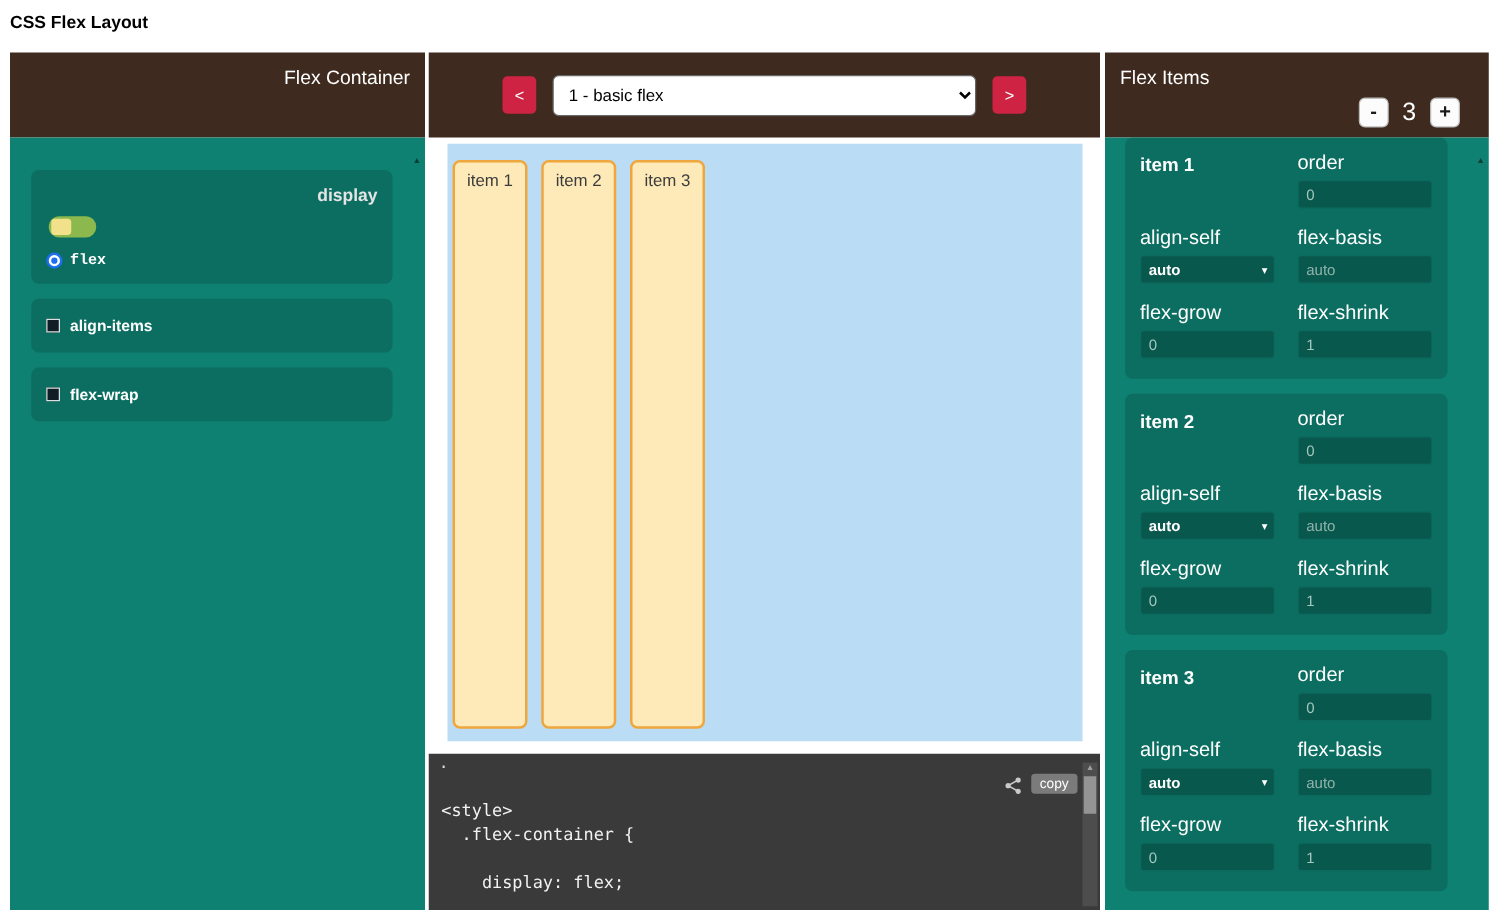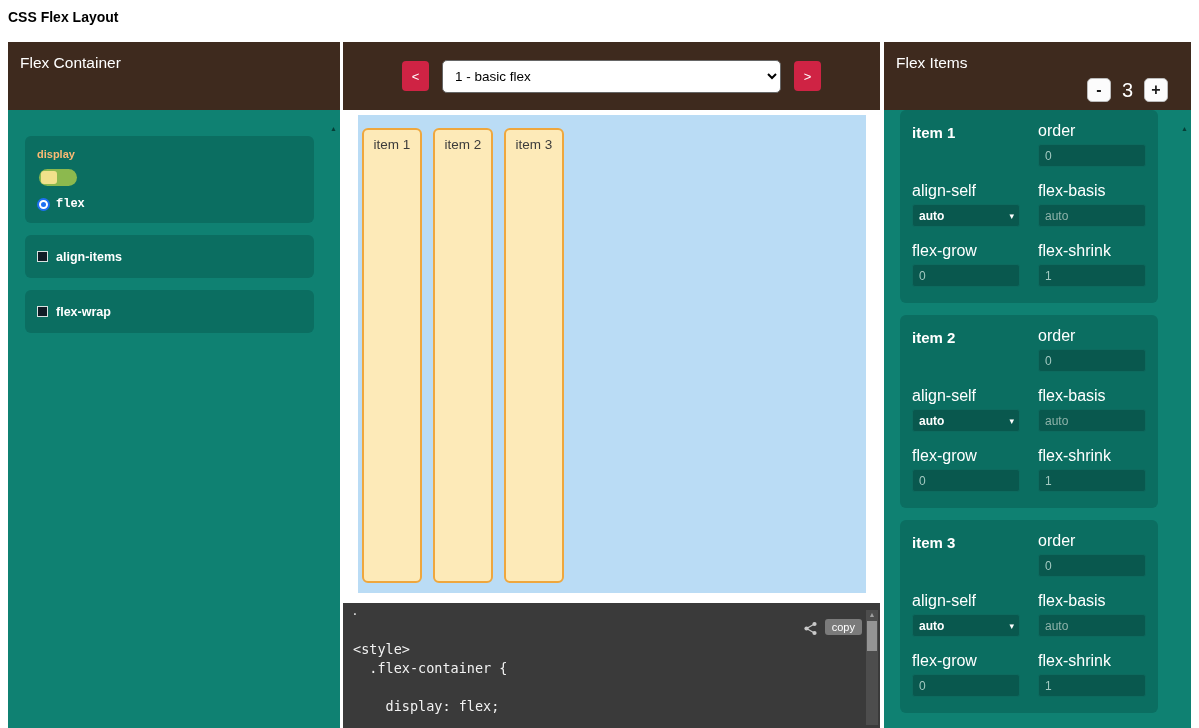--- a/index.html
+++ b/index.html
@@ -13,32 +13,32 @@
     --cream:#fdeab8;
     --orange:#efa73d;
   }
   *{box-sizing:border-box;margin:0;padding:0;}
   html,body{width:1199px;height:728px;}
   body{position:relative;background:#fff;font-family:"Liberation Sans",sans-serif;overflow:hidden;}
 
   .page-title{position:absolute;left:8px;top:9px;font-size:14px;font-weight:bold;color:#000;}
 
   .panel{position:absolute;}
-  #left{left:8px;top:42px;width:332px;height:686px;}
+  #left{left:8px;top:42px;width:332px;height:686px;text-align:right;}
   #right{left:884px;top:42px;width:307px;height:686px;}
   .panel-header{height:68px;background:var(--brown);color:#fff;font-size:15.5px;padding:12px;position:relative;}
   .panel-body{position:absolute;top:68px;left:0;right:0;bottom:0;background:var(--teal);overflow:hidden;}
 
   .scroll-up{position:absolute;top:8px;right:3px;line-height:1;cursor:pointer;}
   .scroll-up::after{content:"▲";font-size:7px;color:#063f37;}
 
   
   .card{background:var(--teal-card);border-radius:6px;margin:0 26px 12px 17px;}
   .display-card{margin-top:26px;padding:12px;}
-  .display-label{color:#fdba74;font-weight:bold;font-size:11px;}
+  .display-label{color:#e5e5e5;font-weight:bold;font-size:14px;}
   .toggle{margin-top:9px;margin-left:2px;width:38px;height:17px;border-radius:9px;background:#8cb94e;position:relative;cursor:pointer;}
   .toggle-knob{position:absolute;left:2px;top:2px;width:16px;height:13px;border-radius:3px;background:#f1e18b;}
   .radio-row{margin-top:11px;display:flex;align-items:center;gap:6px;cursor:pointer;font-family:Liberation Mono, monospace;}
   .radio{width:13px;height:13px;border-radius:50%;background:#fff;border:2px solid #1d6ff2;position:relative;flex:0 0 auto;}
   .radio::after{content:"";position:absolute;left:2px;top:2px;width:5px;height:5px;border-radius:50%;background:#1d6ff2;}
   .radio-label{color:#fff;font-weight:bold;font-size:12px;}
   .option-card{height:43px;display:flex;align-items:center;padding:0 12px;gap:8px;cursor:pointer;}
   .checkbox{width:11px;height:11px;background:#101c26;border:1px solid #d7e2e0;flex:0 0 auto;cursor:pointer;}
   .option-label{color:#fff;font-weight:bold;font-size:12.5px;}
 

